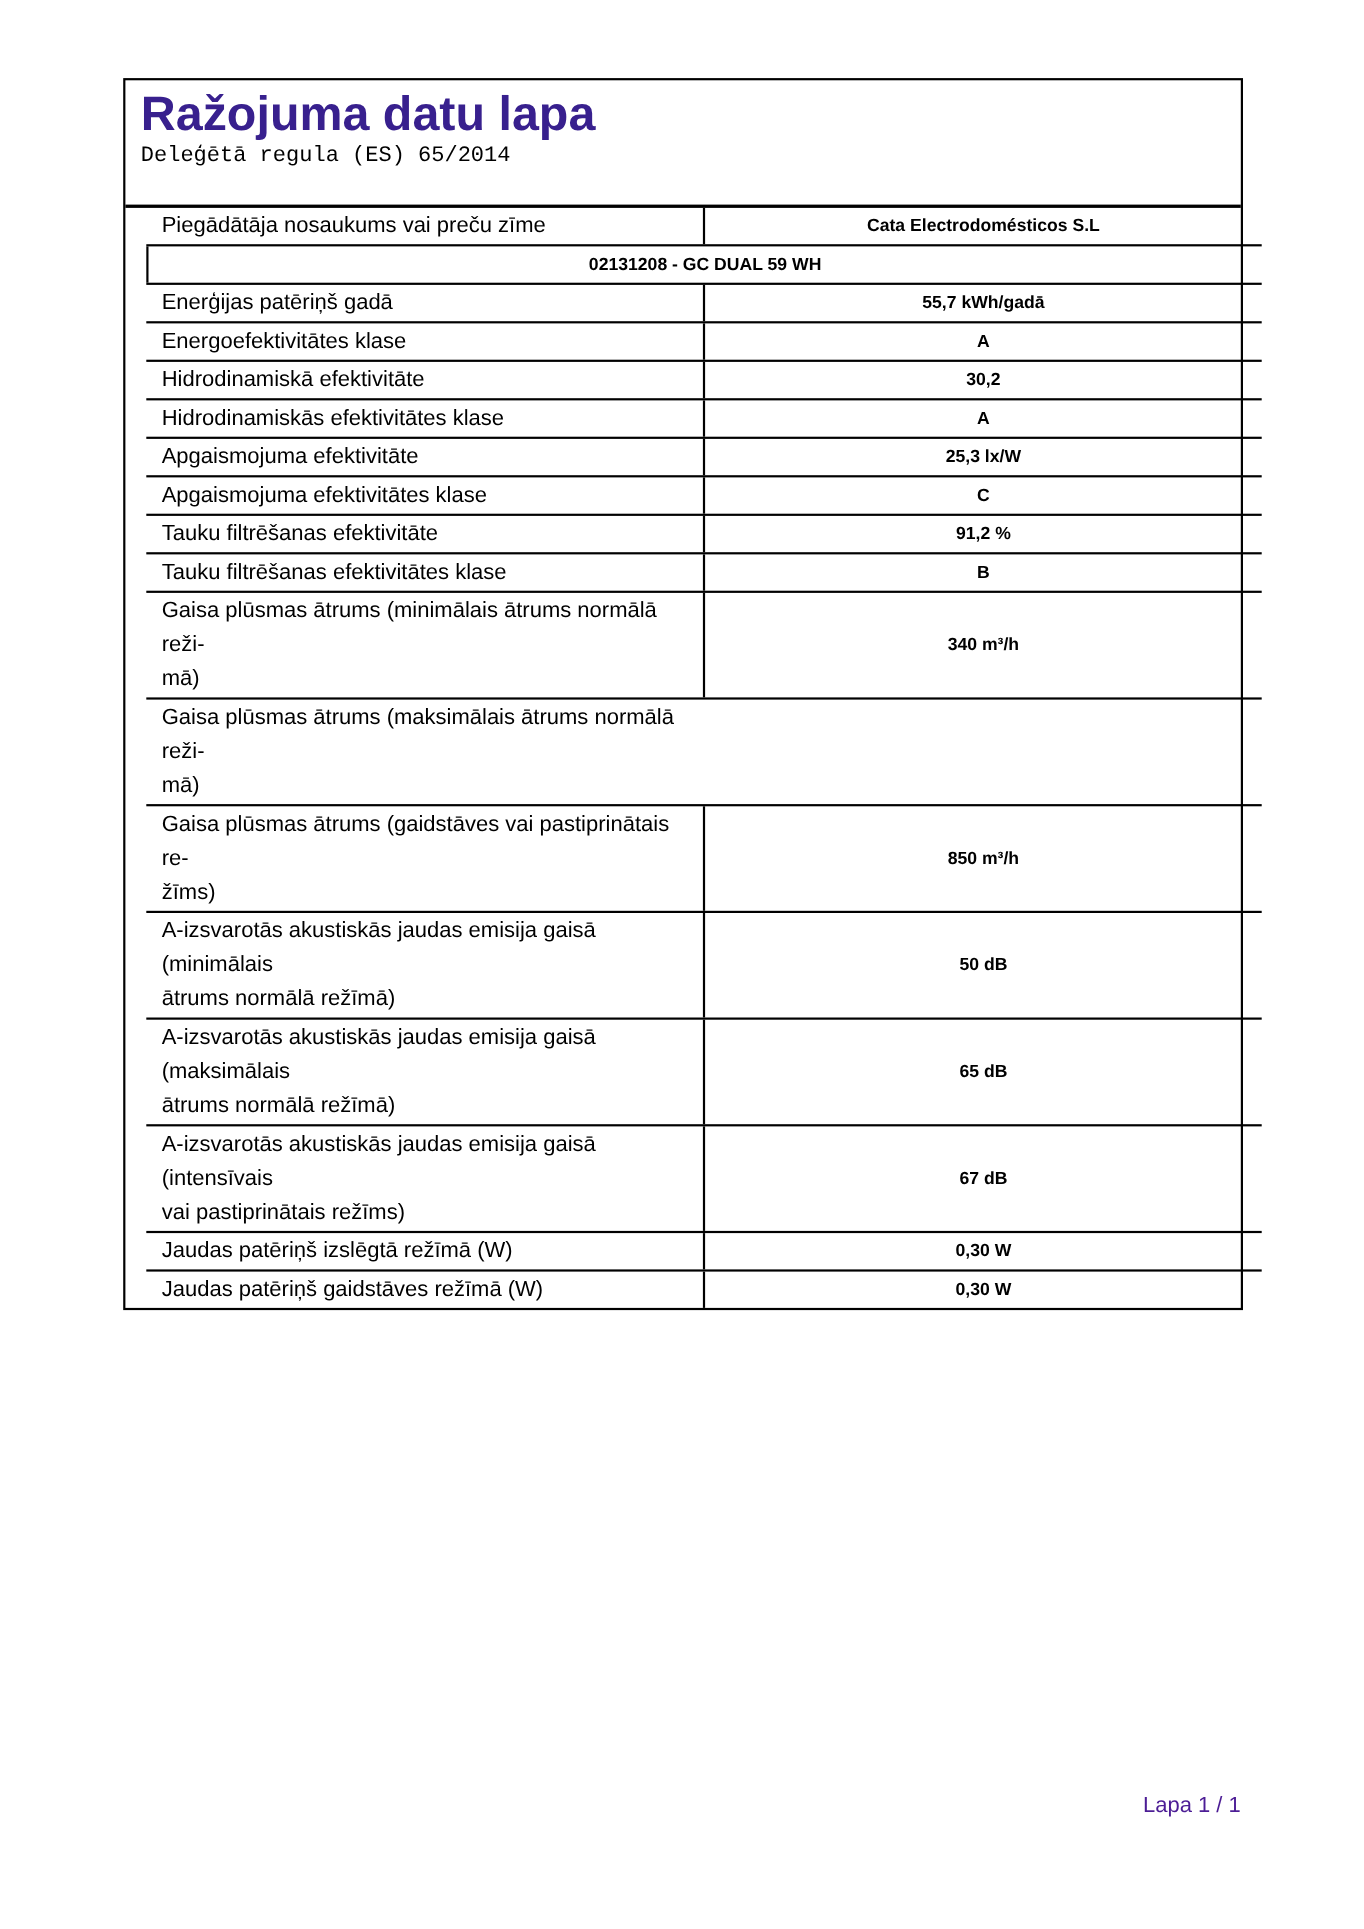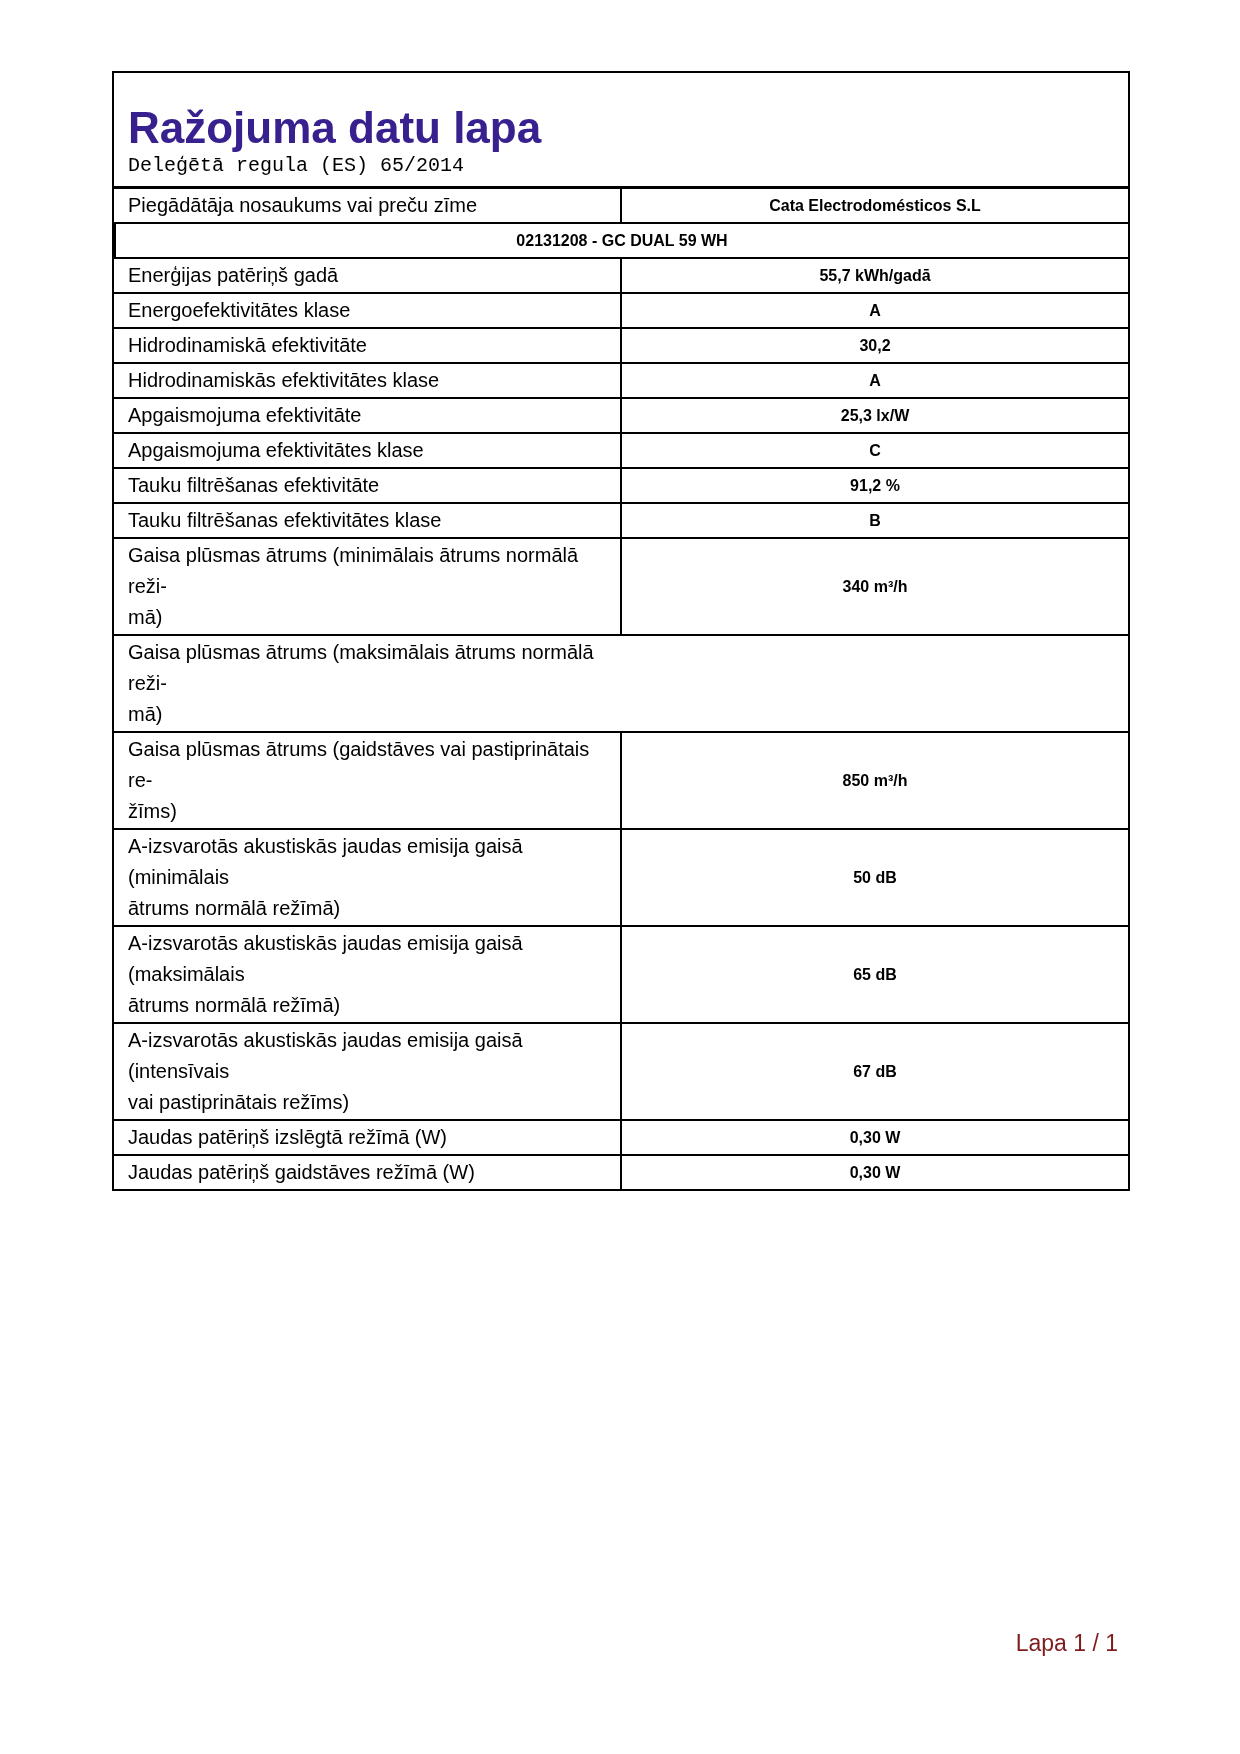--- a/index.html
+++ b/index.html
@@ -24,35 +24,35 @@
     border: 2px solid #000000;
     box-sizing: border-box;
     background: #ffffff;
   }
   .header {
     height: 109px;
     padding: 4px 16px 0 14px;
     border-bottom: 3px solid #000000;
     display: flex;
     flex-direction: column;
-    justify-content: flex-end;
+    justify-content: flex-start;
   }
   .header h1 {
     margin: 2px 0 0 0;
     font-size: 44px;
     line-height: 1.15;
     font-weight: 700;
     letter-spacing: 0px;
   }
   .header .subtitle {
     font-size: 20px;
     margin-bottom: 9px;
     font-family: Liberation Mono, monospace;
   }
-  .spec-table { width: 100%; }
+  .spec-table { width: 100%; margin-left: 19px; }
   .row {
     display: flex;
     align-items: stretch;
     min-height: 33px;
   }
   .row + .row { border-top: 2px solid #000000; }
   .row.tall { min-height: 63px; }
   .cell { box-sizing: border-box; }
   .label {
     width: 506px;
@@ -70,23 +70,23 @@
     align-items: center;
     justify-content: center;
     font-size: 16px;
     font-weight: 700;
     text-align: center;
     padding: 1px 6px;
   }
   .footer {
     position: absolute;
     top: 1630px;
-    right: 122px;
-    font-size: 23px;
-    color: #7f1d1d;
+    right: 112px;
+    font-size: 20px;
+    color: #4c1d95;
   }
 </style>
 </head>
 <body>
 
 <div class="page">
   <div class="sheet">
     <div class="header">
       <h1 style="color: rgb(56, 32, 142);">Ražojuma datu lapa</h1>
       <div class="subtitle">Deleģētā regula (ES) 65/2014</div>

